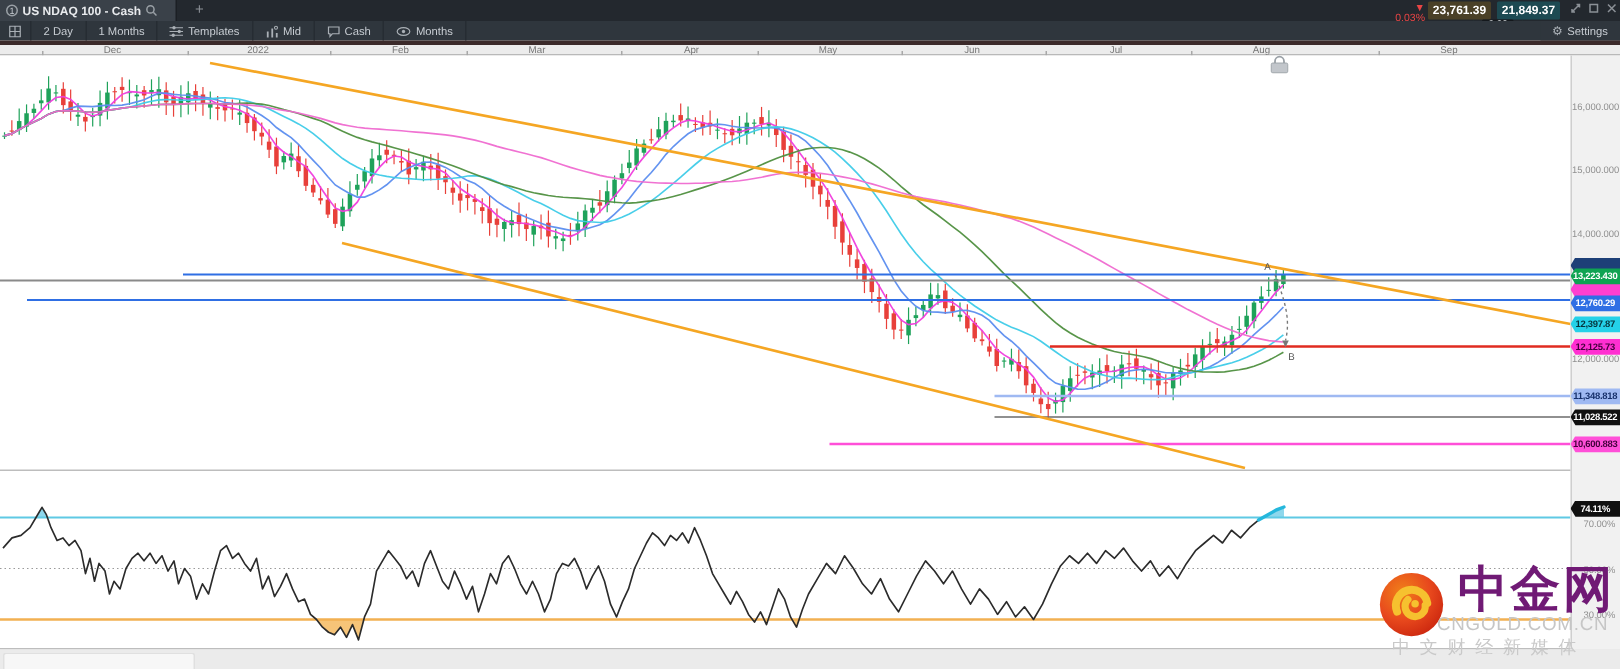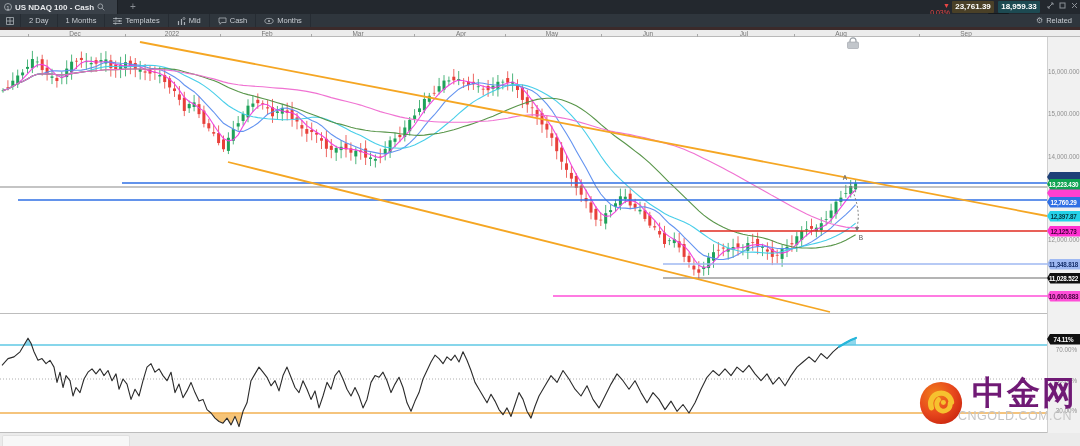--- a/index.html
+++ b/index.html
@@ -84,21 +84,21 @@
     </div>
     <div class="newtab">+</div>
 
     <div class="quote">
       <div class="chg">
         <span>▼</span>
         <span>0.03%</span>
         <span class="abs">5.21</span>
       </div>
       <div class="pxbox sell">23,761.39</div>
-      <div class="pxbox buy">18,959.33</div>
+      <div class="pxbox buy">21,849.37</div>
       <div class="spreadrow">
         <span class="uparrow">▲</span>
         <span class="spread">2.00</span>
         <span class="uparrow">▲</span>
       </div>
       <div class="winctl">
         <svg width="7" height="7" viewBox="0 0 7 7">
           <path d="M1,6 L6,1 M4,1 h2 v2 M1,4 v2 h2" fill="none" stroke="#8b9096" stroke-width="1"></path>
         </svg>
         <svg width="7" height="7" viewBox="0 0 7 7">
@@ -148,21 +148,21 @@
     <div class="tbtn">
       <svg width="10" height="8" viewBox="0 0 10 8">
         <ellipse cx="5" cy="4" rx="4.2" ry="2.6" fill="none" stroke="#aab0b6" stroke-width="0.8"></ellipse>
         <circle cx="5" cy="4" r="1.1" fill="#aab0b6"></circle>
       </svg>
       <span>Months</span>
     </div>
   </div>
   <div class="settings">
     <span class="gear">⚙</span>
-    <span>Related</span>
+    <span>Settings</span>
   </div>
   <div class="redstrip"></div>
 
   <div class="timeline" id="timeline">
       <div class="month" style="left: 75px;">Dec</div>
       <div class="mtick" style="left: 28px;"></div>
       <div class="month" style="left: 172px;">2022</div>
       <div class="mtick" style="left: 125px;"></div>
       <div class="month" style="left: 267px;">Feb</div>
       <div class="mtick" style="left: 220px;"></div>
@@ -610,18 +610,19 @@
           <stop offset="100%" stop-color="#c9240e"></stop>
         </radialGradient>
       </defs>
       <circle cx="24" cy="24" r="22" fill="url(#wmg)"></circle>
       <path d="M14,29 a11,11 0 1 1 21,-6" fill="none" stroke="#f6c12f" stroke-width="5.5" stroke-linecap="round"></path>
       <path d="M33.5,24.5 a7,7 0 1 1 -12,-4" fill="none" stroke="#f6c12f" stroke-width="5" stroke-linecap="round"></path>
       <circle cx="26.5" cy="23.5" r="2.6" fill="#f6c12f"></circle>
     </svg>
     <div class="wm-cn">中金网</div>
     <div class="wm-url">CNGOLD.COM.CN</div>
+    <div class="wm-tag">中文财经新媒体</div>
   </div>
 
   <div class="bottomstrip">
     <div class="ghosttab"></div>
   </div>
 </div>
 
 </body></html>

